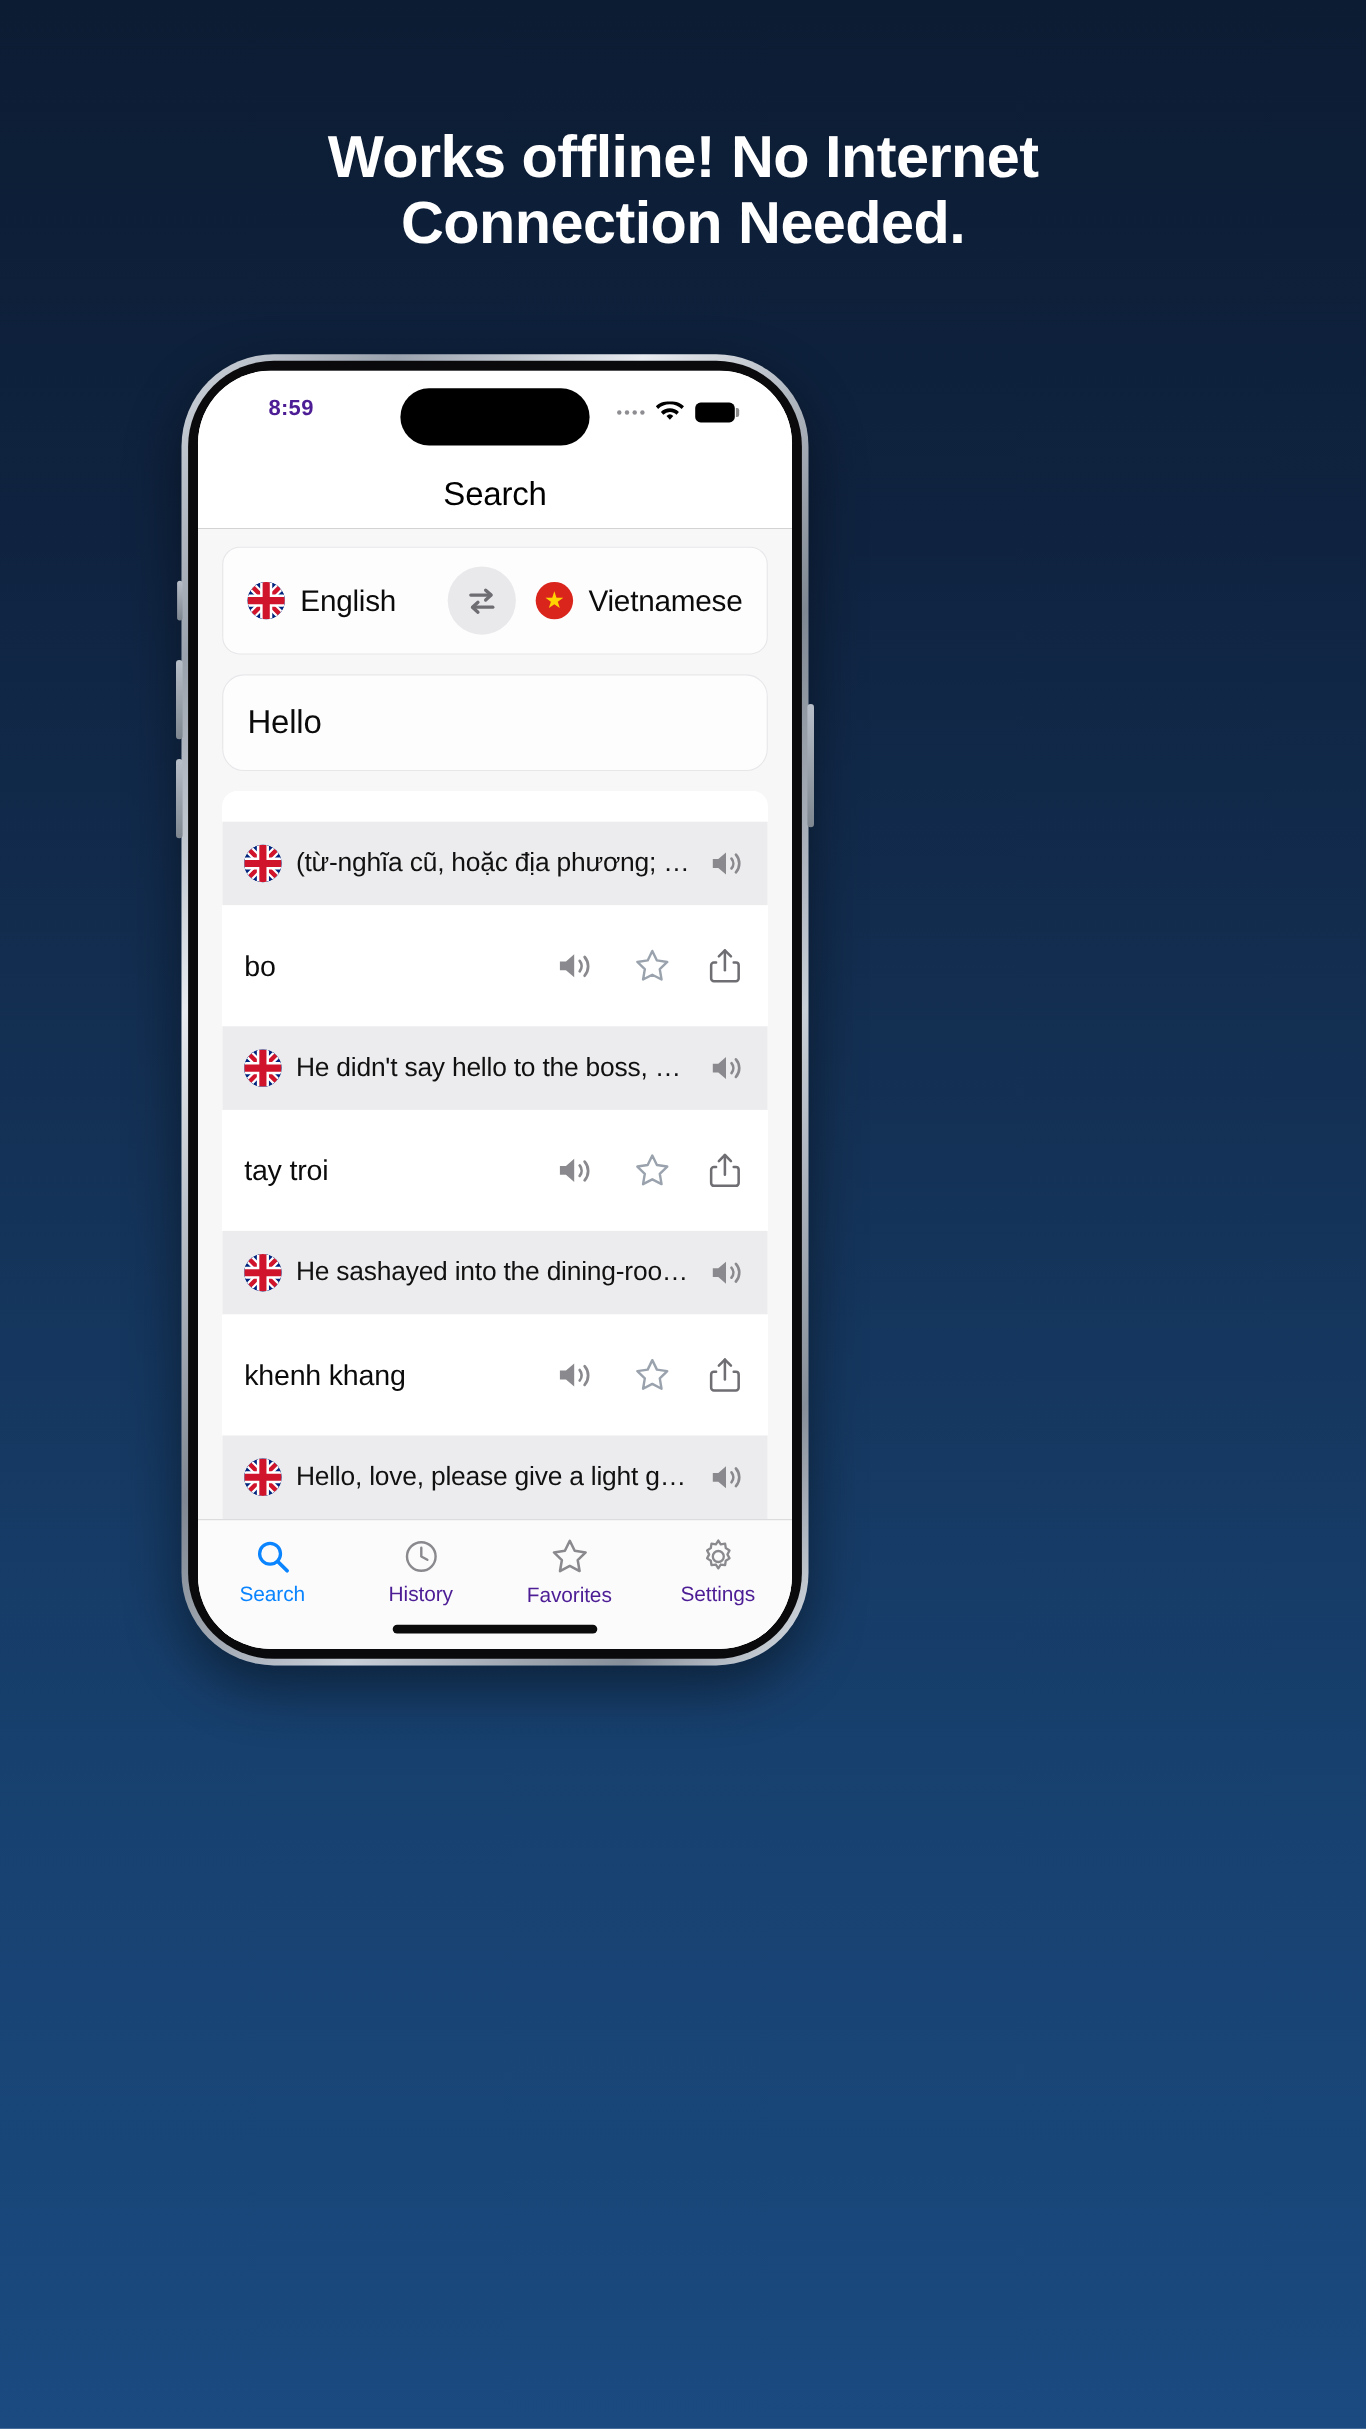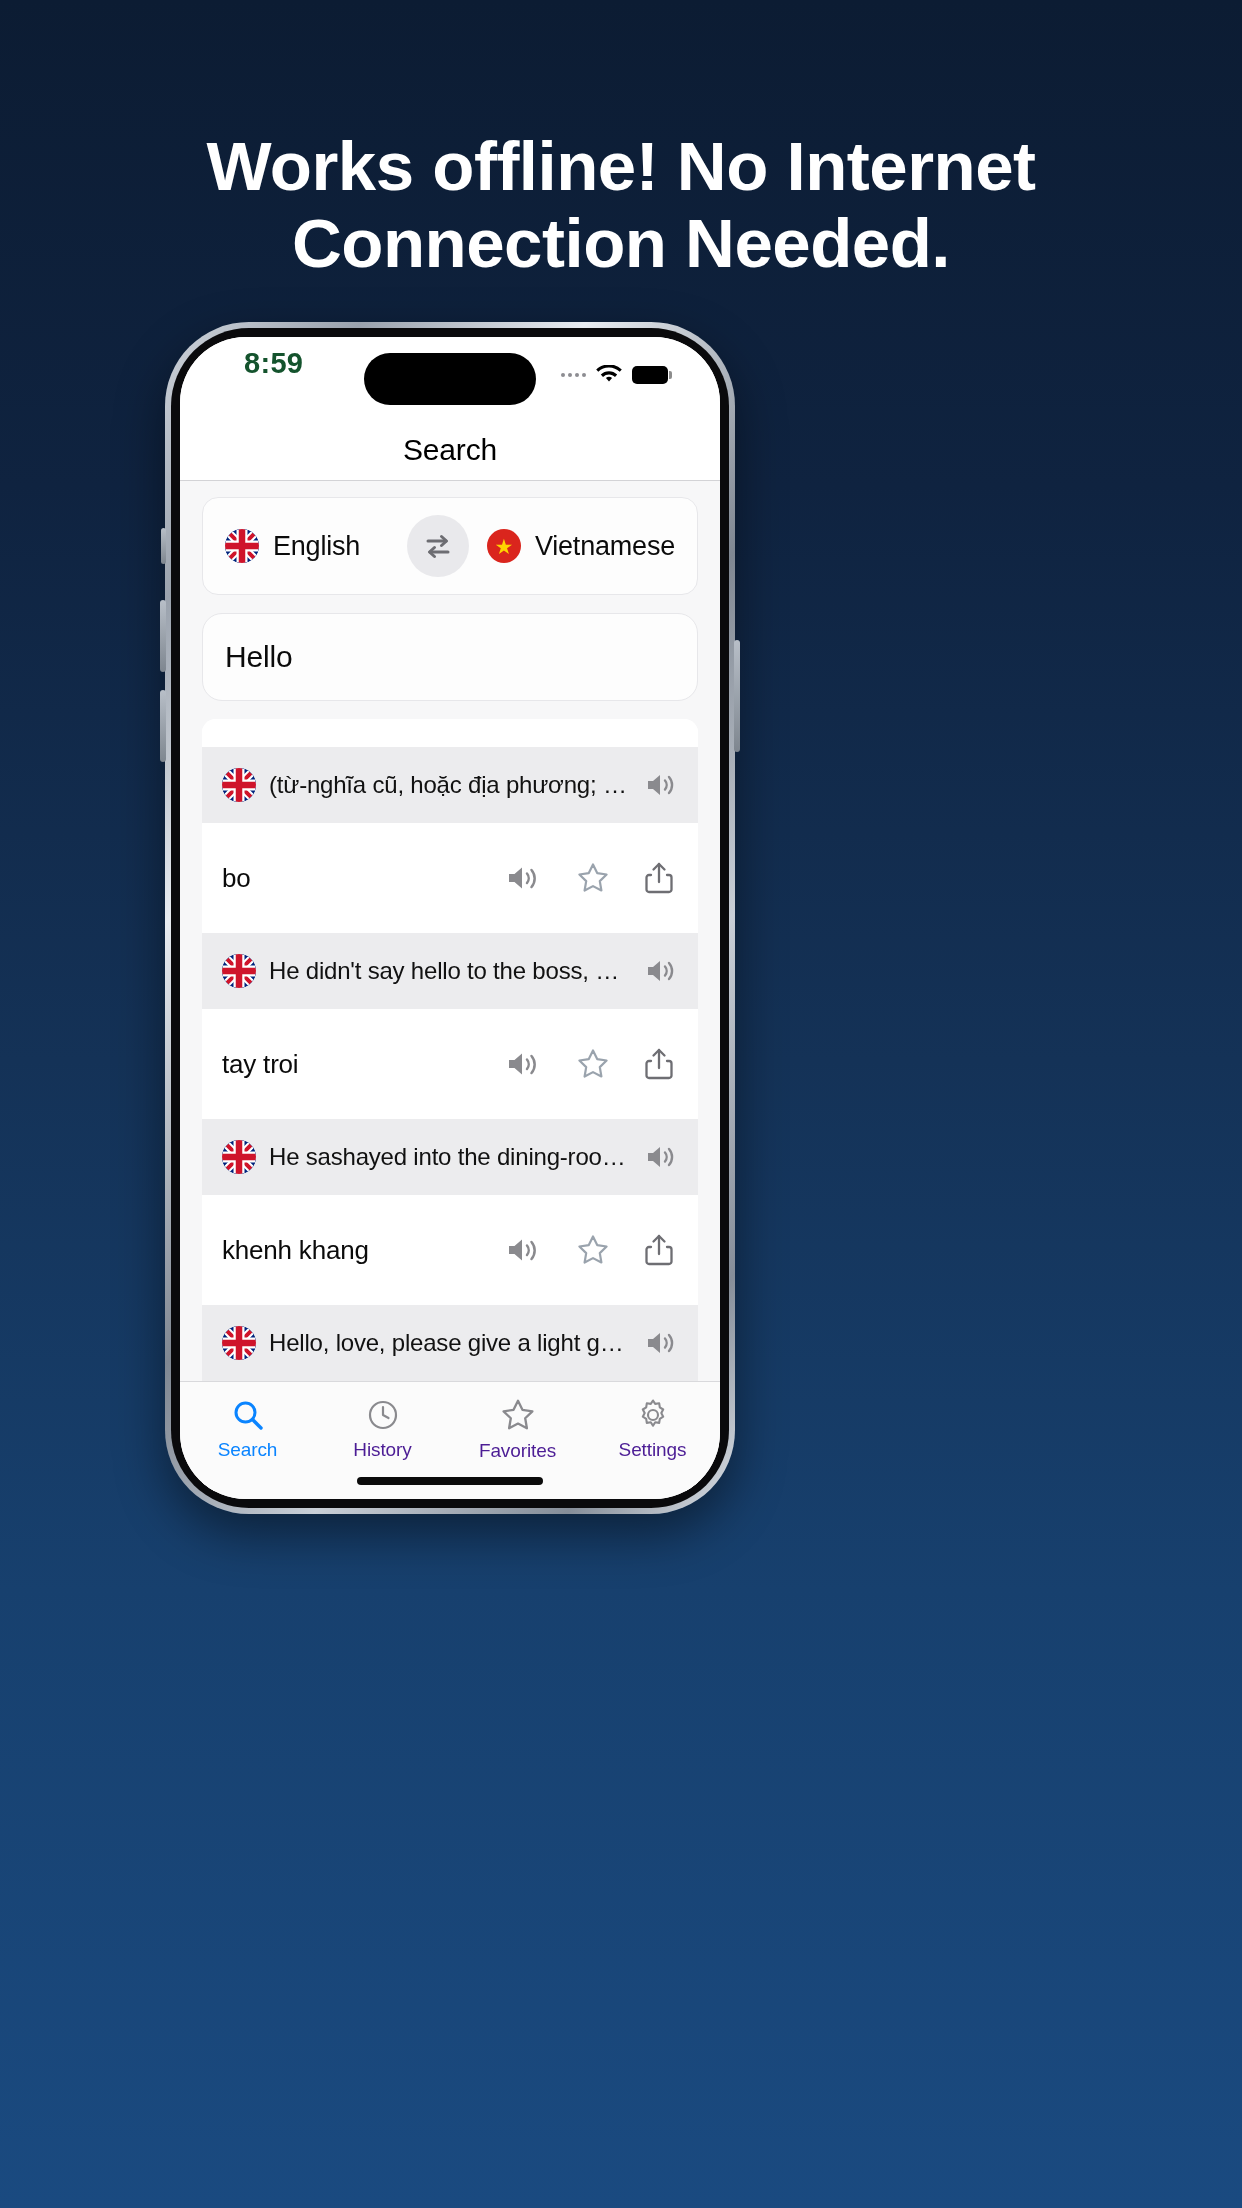--- a/index.html
+++ b/index.html
@@ -7,26 +7,26 @@
   body {
     font-family: "Liberation Sans", sans-serif;
     background: linear-gradient(180deg, #0c1c33 0%, #0f2340 22%, #143257 48%, #17406e 72%, #1a4a80 100%);
     position: relative;
     overflow: hidden;
   }
 
   
   .headline {
     position: absolute;
-    top: 128px;
+    top: 113px;
     left: 0;
     width: 1242px;
     text-align: center;
     color: #ffffff;
-    font-size: 69px;
+    font-size: 54px;
     font-weight: bold;
     line-height: 1.12;
     letter-spacing: -0.5px;
     padding: 0 90px;
   }
   .headline .ln { display: block; }
 
   
   .phone-wrap {
     position: absolute;
@@ -67,24 +67,24 @@
   .btn-power { right: -5px; top: 318px; width: 6px; height: 112px; }
 
   
   .statusbar {
     position: relative;
     height: 82px;
     background: #ffffff;
   }
   .sb-time {
     position: absolute;
-    left: 64px; top: 10px;
-    font-size: 29px;
+    left: 64px; top: 23px;
+    font-size: 20px;
     font-weight: 600;
-    color: #14532d;
+    color: #4c1d95;
     letter-spacing: 0.3px;
   }
   .dynamic-island {
     position: absolute;
     left: 50%;
     transform: translateX(-50%);
     top: 16px;
     width: 172px;
     height: 52px;
     background: #000;

